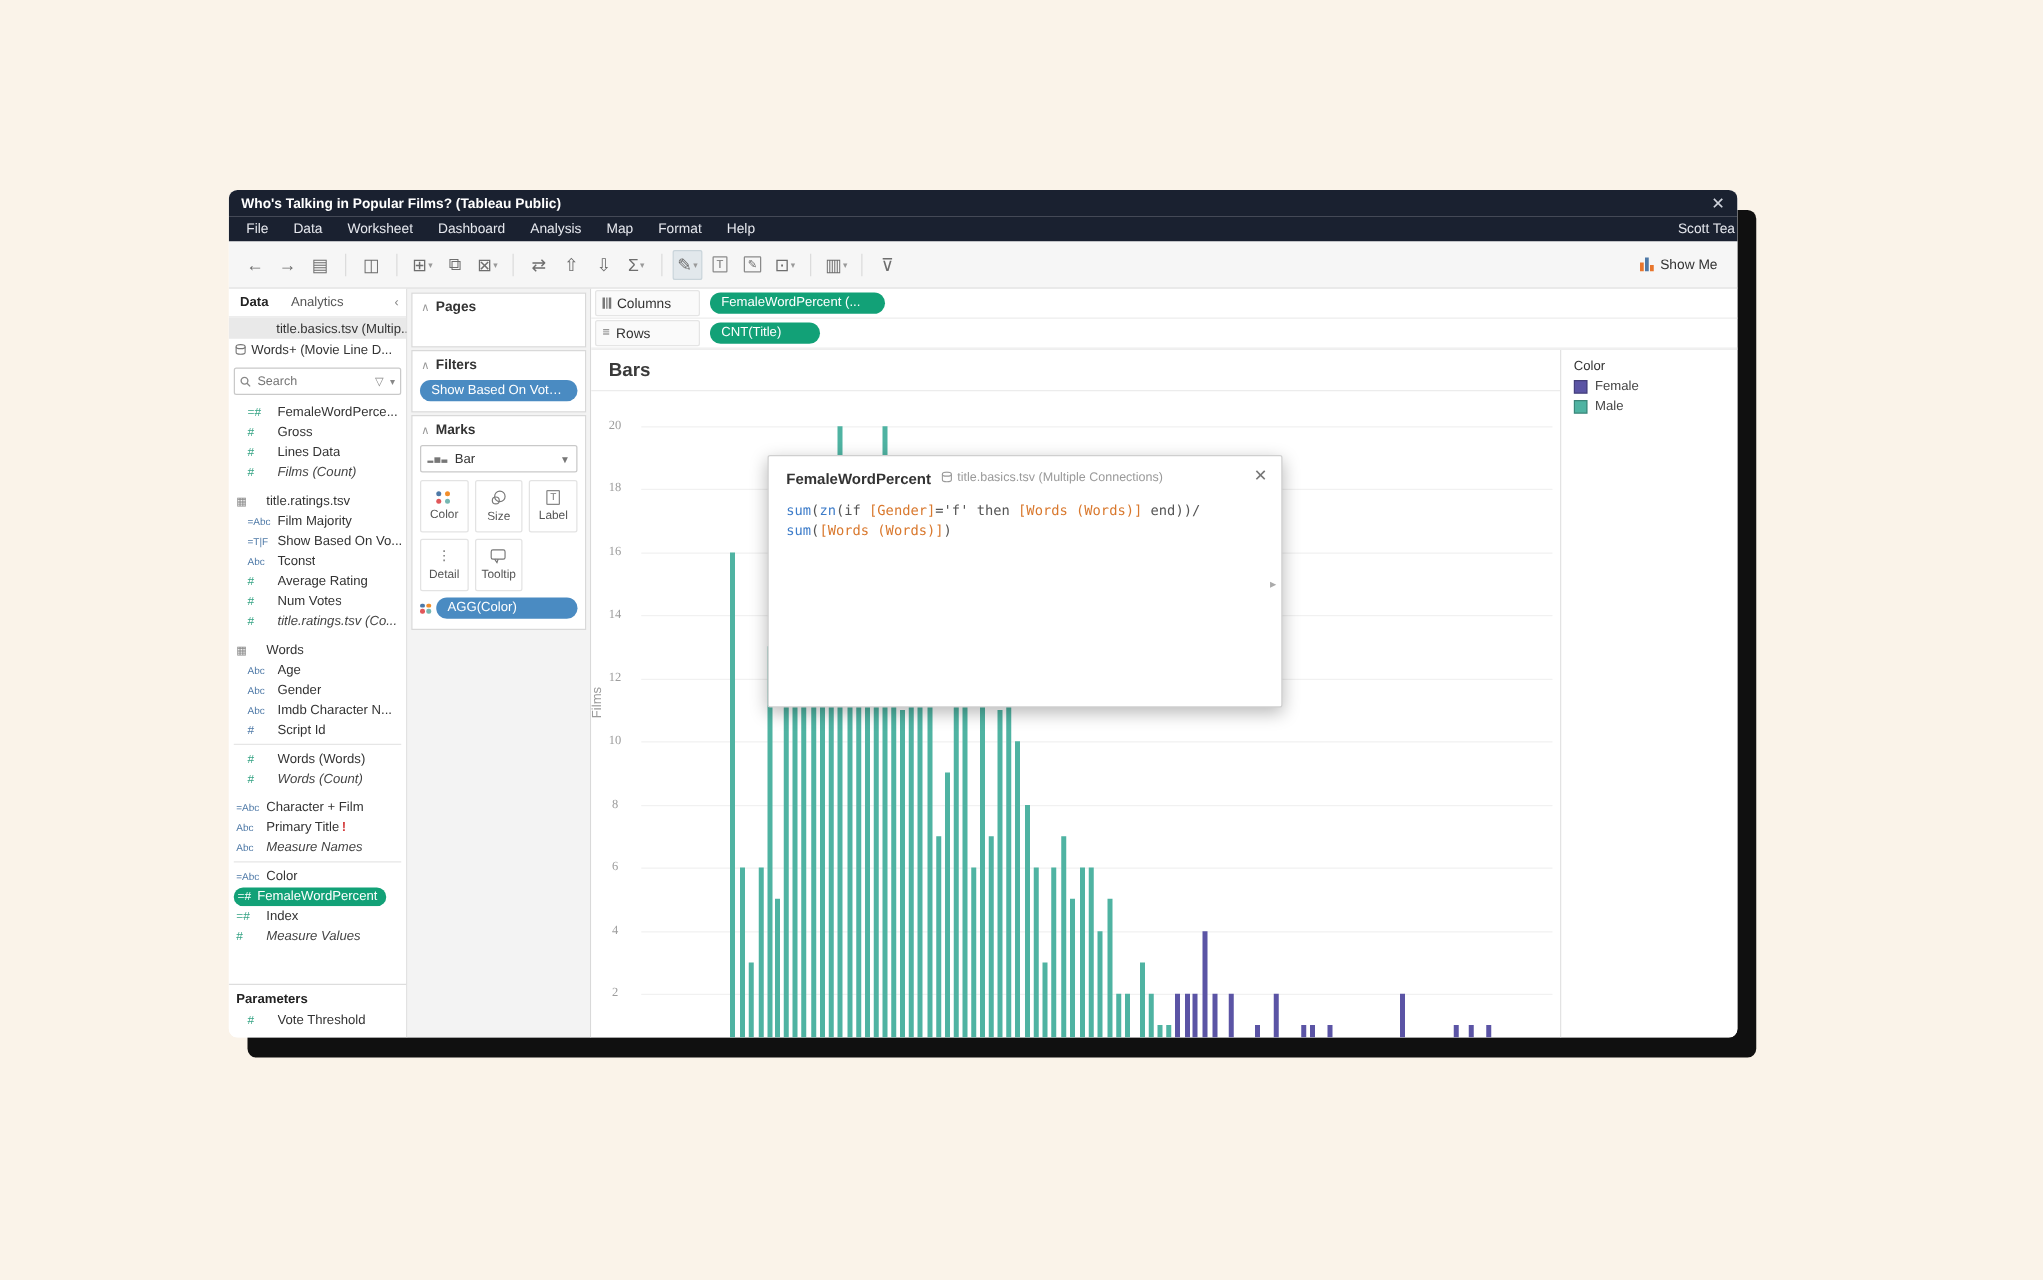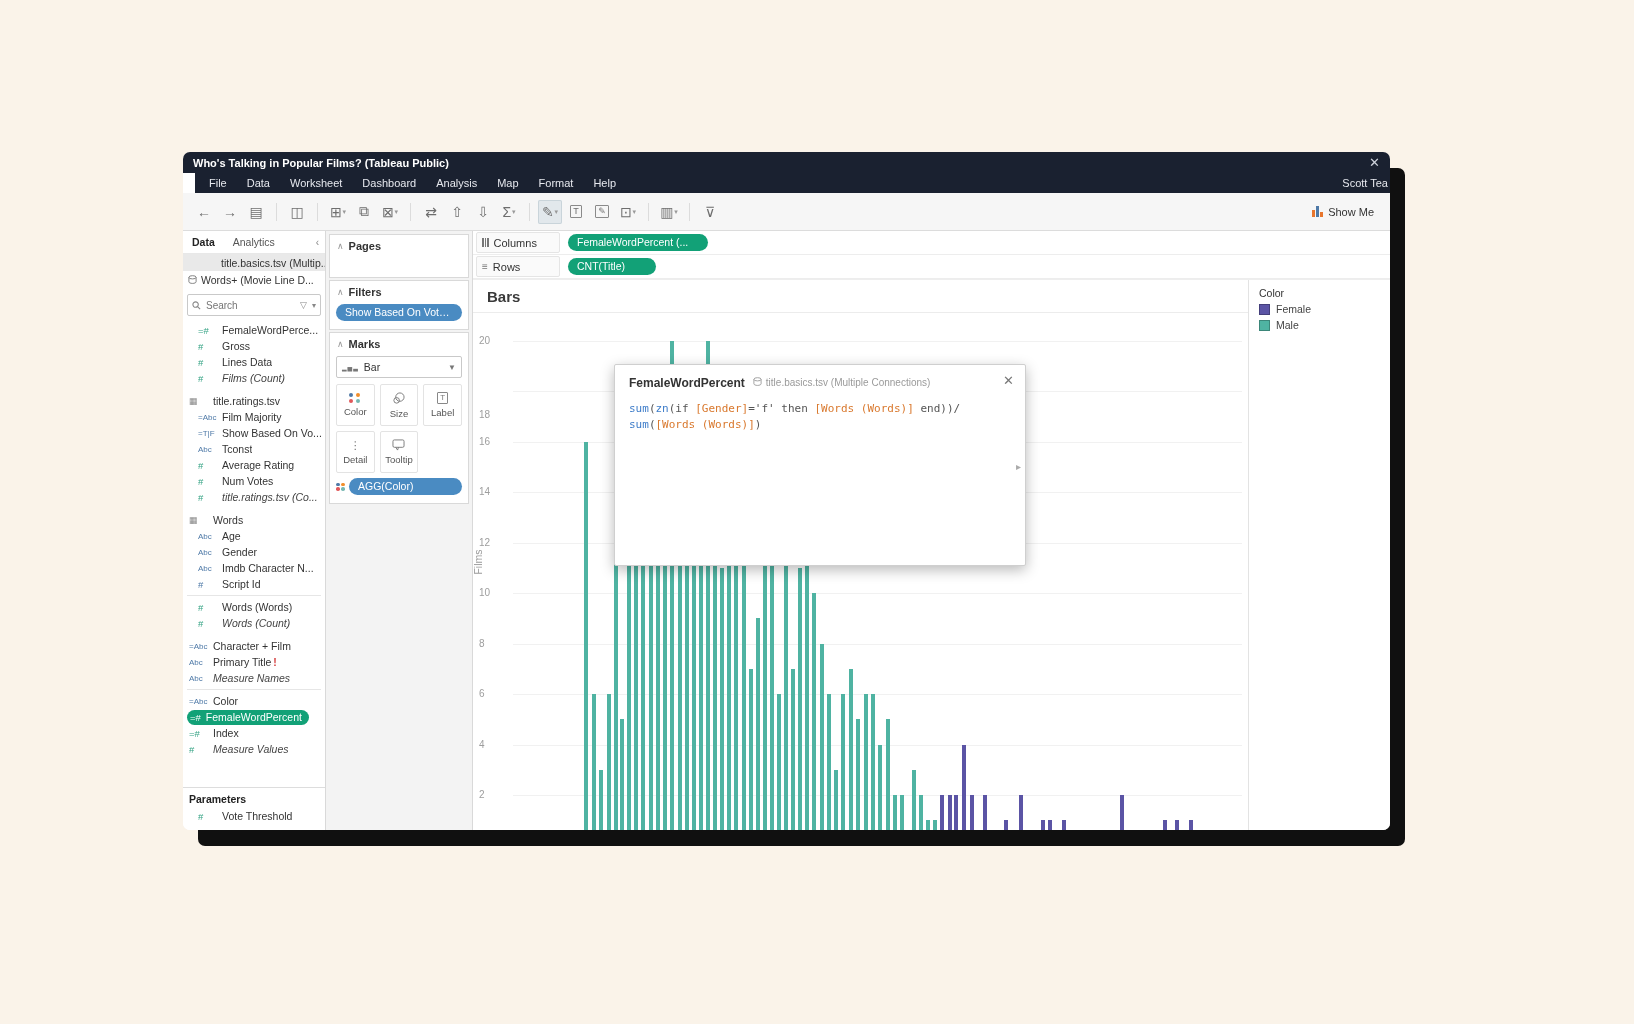--- a/index.html
+++ b/index.html
@@ -5,21 +5,21 @@
   html,body{margin:0;padding:0;}
   .canvas{width:1634px;height:1024px;position:relative;background:#faf3e9;overflow:hidden;
           font-family:"Liberation Sans",sans-serif;-webkit-font-smoothing:antialiased;}
   .window{position:absolute;left:183px;top:152px;width:1207px;height:678px;background:#fff;
           border-radius:7px;box-shadow:15px 16px 0 0 #101010;overflow:hidden;display:flex;flex-direction:column;}
   
   .titlebar{height:21px;background:#1a2130;color:#fff;font-size:11px;font-weight:bold;
             display:flex;align-items:center;padding:0 10px;flex:none;}
   .titlebar .close{margin-left:auto;font-weight:normal;font-size:13px;color:#cfd3dc;cursor:default;}
   .menubar{height:20px;background:#1a2130;color:#e6e8ee;font-size:11px;display:flex;align-items:center;
-           padding:0 4px;position:relative;flex:none;margin-left:12px;}
+           padding:0 4px;position:relative;flex:none;}
   .mitem{padding:0 10px;}
   .menubar .user{position:absolute;right:0;padding-right:2px;white-space:nowrap;}
   
   .toolbar{height:37px;background:#f6f6f6;border-bottom:1px solid #dcdcdc;display:flex;align-items:center;
            padding:0 8px;color:#6e6e6e;flex:none;}
   .ticon{min-width:24px;height:24px;display:flex;align-items:center;justify-content:center;font-size:14px;
          border-radius:2px;margin:0 1px;}
   .ticon.active{background:#e2e8ec;box-shadow:inset 0 0 0 1px #c9d4da;}
   .ticon .caret{font-size:7px;color:#999;margin-left:1px;}
   .ticon .boxed{font-size:9px;border:1px solid #8a8a8a;border-radius:1px;padding:0 2px;line-height:11px;}
@@ -102,21 +102,21 @@
   .collcn i{width:1.5px;height:9px;background:#777;display:block;}
   .rowsicon{color:#777;font-size:10px;line-height:10px;}
   .shelfpill{width:122px;}
   .sheetbody{flex:1;display:flex;min-height:0;border-top:1px solid #eee;}
   .sheetmain{flex:1;display:flex;flex-direction:column;min-width:0;}
   .sheettitle{height:32px;flex:none;display:flex;align-items:center;padding-left:14px;font-size:15px;
               font-weight:bold;color:#3a3a3a;border-bottom:1px solid #ececec;}
   .chartpane{flex:1;position:relative;overflow:hidden;min-height:0;}
   .ylab{position:absolute;left:-8px;top:47%;transform:rotate(-90deg);font-size:10.5px;color:#9a9a9a;}
   .gridline{position:absolute;left:40px;right:6px;height:1px;background:#f1f1f1;}
-  .tick{position:absolute;left:6px;width:26px;text-align:left;font-size:10px;color:#9d9d9d;transform:translateY(-6px);}
+  .tick{position:absolute;left:6px;width:26px;text-align:center;font-size:10px;color:#9d9d9d;transform:translateY(-6px);font-family:Liberation Serif, serif;}
   .bar{position:absolute;width:4px;}
   .bar.male{background:#4fb3a2;}
   .bar.female{background:#5b54a5;}
   
   .legendpanel{width:121px;flex:none;border-left:1px solid #e3e3e3;padding:7px 10px;font-size:10.5px;color:#444;}
   .legtitle{margin-bottom:4px;color:#333;}
   .legitem{display:flex;align-items:center;gap:6px;margin-top:4px;}
   .sw{width:11px;height:11px;flex:none;box-shadow:inset 0 0 0 1px rgba(0,0,0,.25);}
   
   .dialog{position:absolute;left:431px;top:133px;width:410px;height:200px;background:#fff;z-index:6;
@@ -503,21 +503,21 @@
                 <div class="tick" style="top: 330.5px;">8</div>
                 <div class="gridline" style="top: 280px;"></div>
                 <div class="tick" style="top: 280px;">10</div>
                 <div class="gridline" style="top: 229.5px;"></div>
                 <div class="tick" style="top: 229.5px;">12</div>
                 <div class="gridline" style="top: 179px;"></div>
                 <div class="tick" style="top: 179px;">14</div>
                 <div class="gridline" style="top: 128.5px;"></div>
                 <div class="tick" style="top: 128.5px;">16</div>
                 <div class="gridline" style="top: 78px;"></div>
-                <div class="tick" style="top: 78px; margin-top: 24px;">18</div>
+                <div class="tick" style="top: 78px;">18</div>
                 <div class="gridline" style="top: 27.5px;"></div>
                 <div class="tick" style="top: 27.5px;">20</div>
                 <div class="bar male" title="" style="left: 111px; top: 128.5px; height: 404px;"></div>
                 <div class="bar male" title="" style="left: 119px; top: 381px; height: 151.5px;"></div>
                 <div class="bar male" title="" style="left: 126px; top: 456.75px; height: 75.75px;"></div>
                 <div class="bar male" title="" style="left: 134px; top: 381px; height: 151.5px;"></div>
                 <div class="bar male" title="" style="left: 141px; top: 204.25px; height: 328.25px;"></div>
                 <div class="bar male" title="" style="left: 147px; top: 406.25px; height: 126.25px;"></div>
                 <div class="bar male" title="" style="left: 154px; top: 204.25px; height: 328.25px;"></div>
                 <div class="bar male" title="" style="left: 161px; top: 179px; height: 353.5px;"></div>

